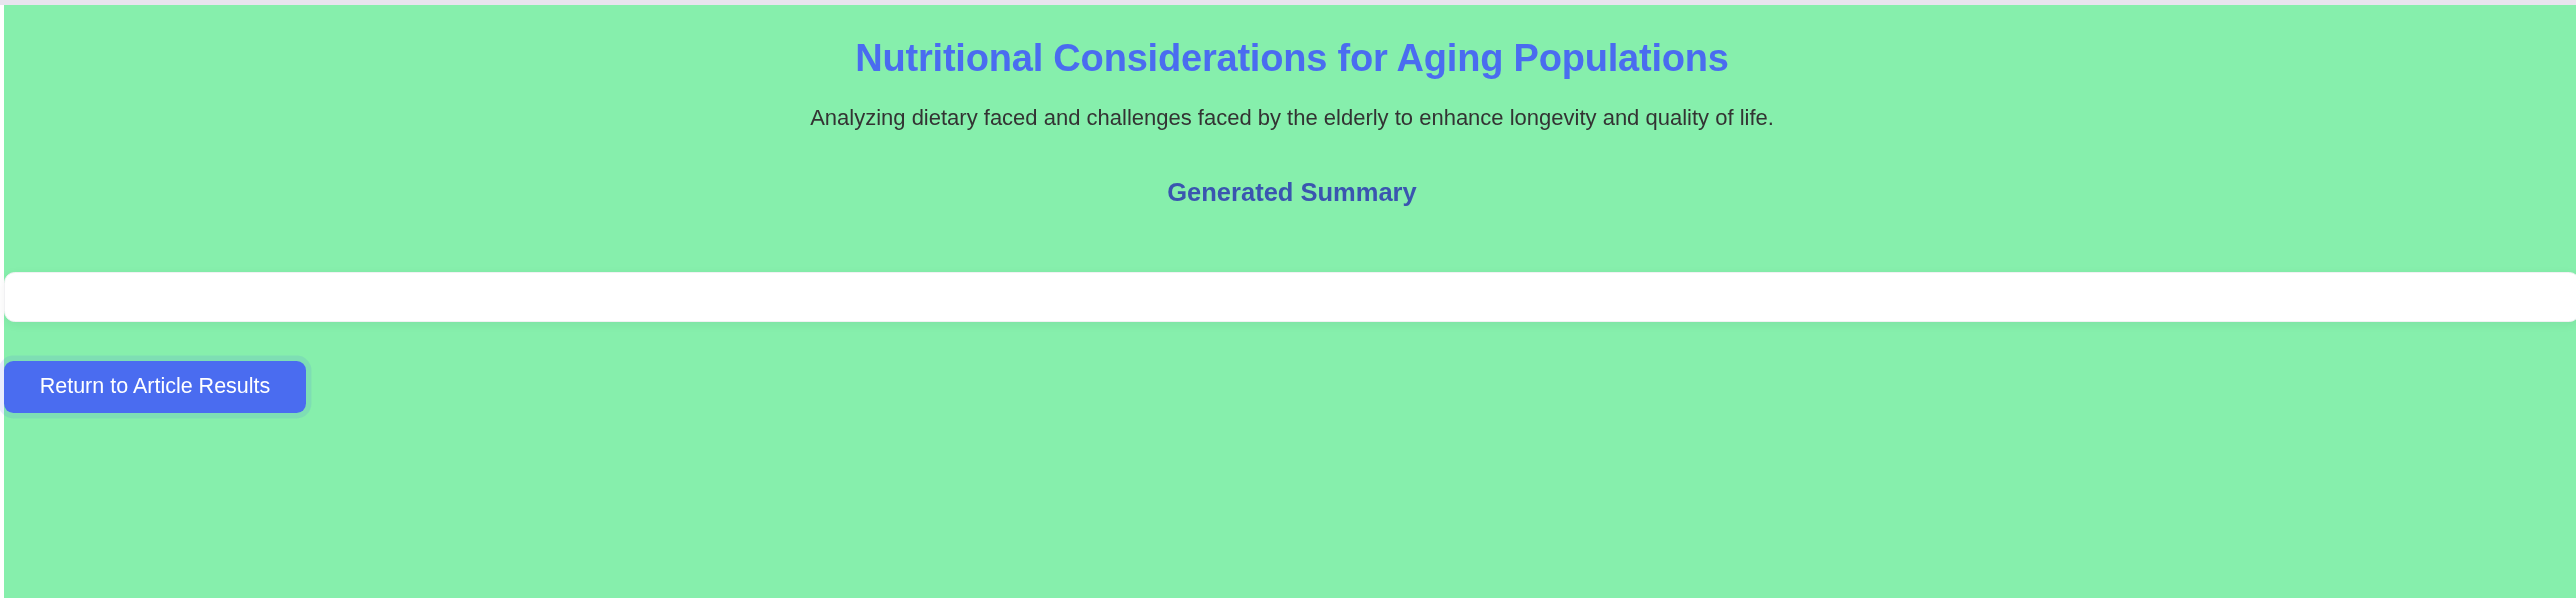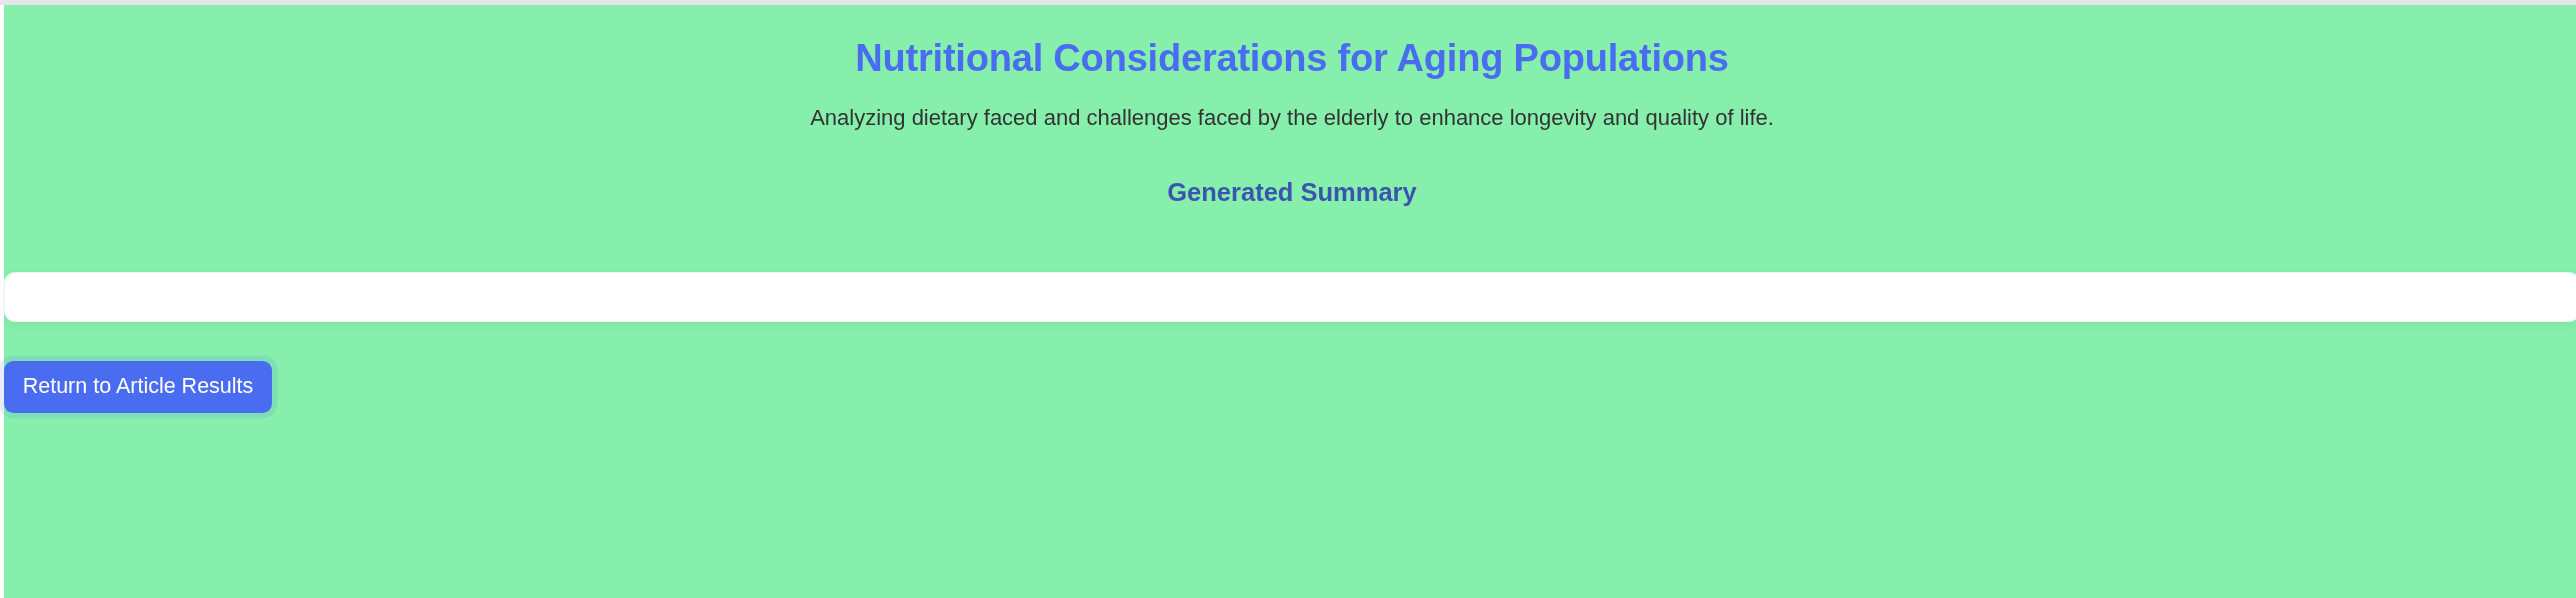--- a/index.html
+++ b/index.html
@@ -103,21 +103,21 @@
   .actions {
     position: absolute;
     top: 356px;
     left: 0;
   }
 
   .return-button {
     display: inline-flex;
     align-items: center;
     justify-content: center;
-    width: 268px;
+    width: 302px;
     height: 52px;
     padding: 0 16px;
     border: none;
     border-radius: 9.4px;
     background: #4a6cf0;
     color: #ffffff;
     font-family: "Liberation Sans", sans-serif;
     font-size: 21.5px;
     font-weight: 400;
     line-height: 1;

